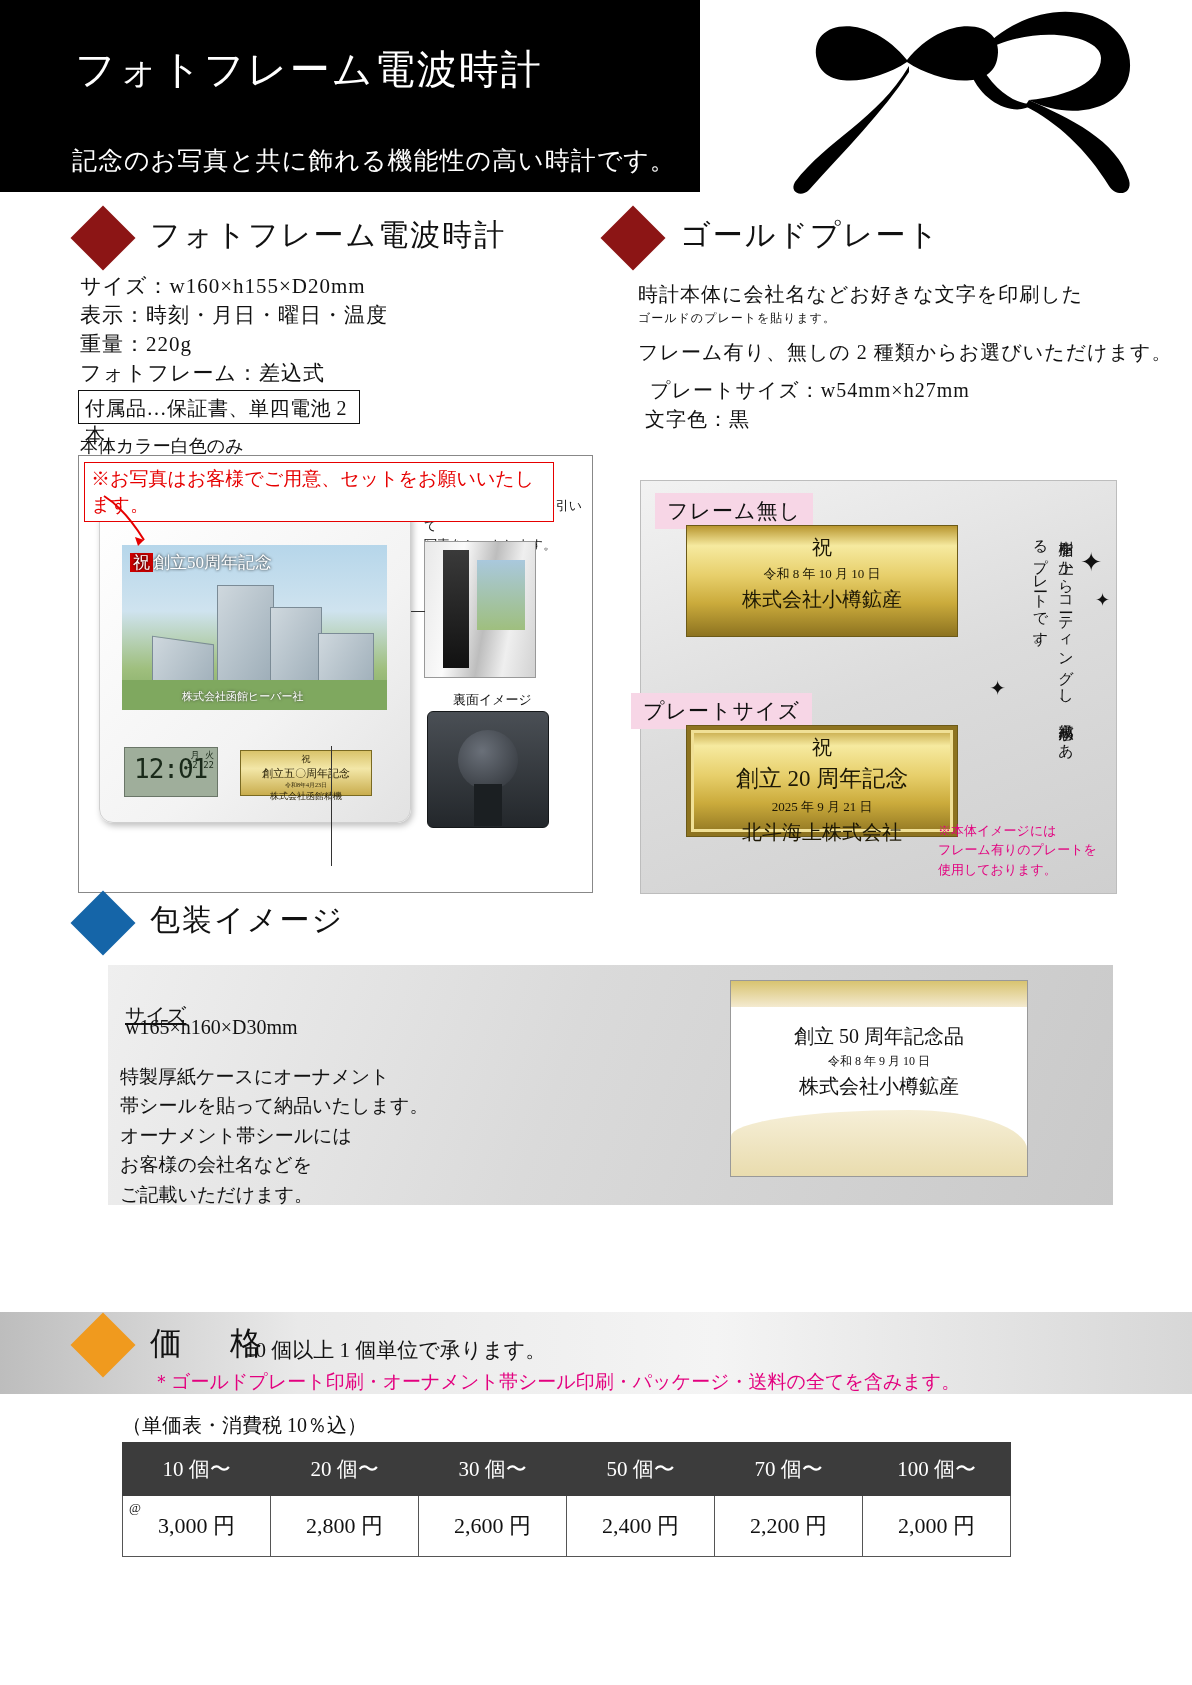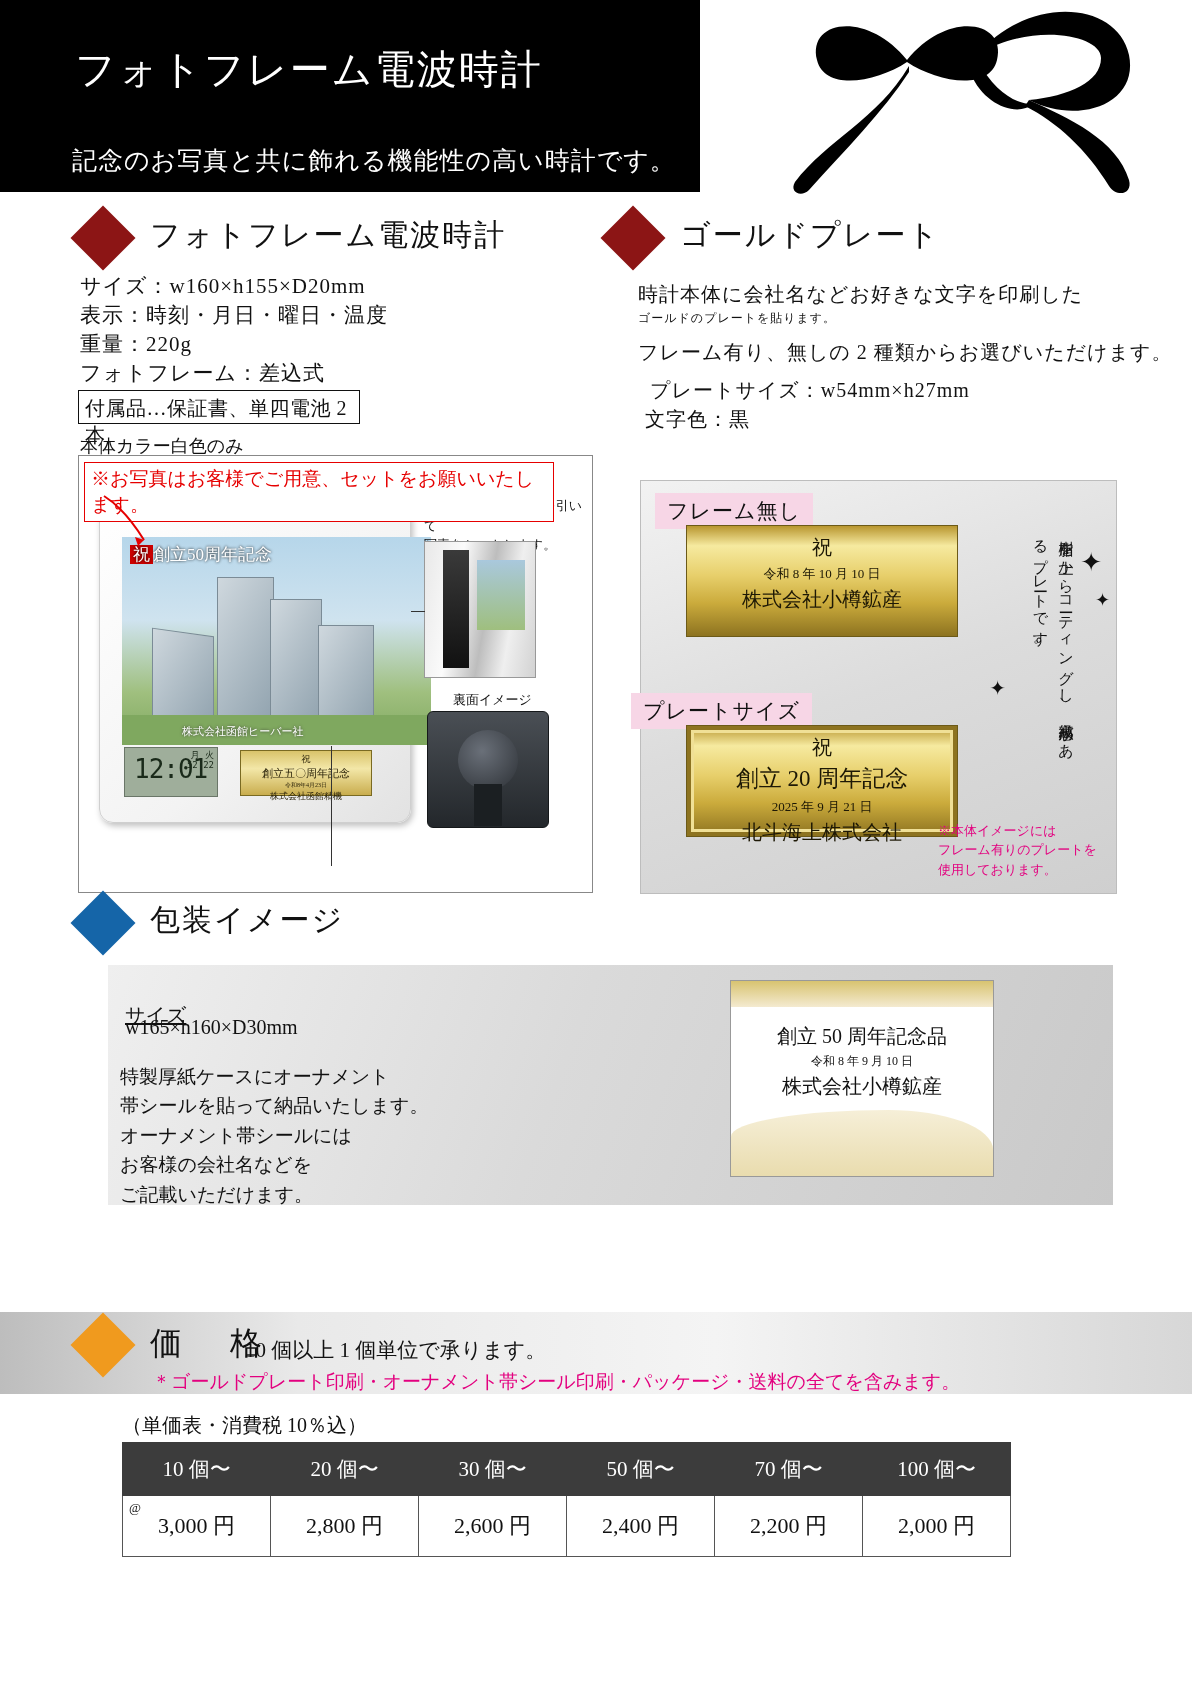--- a/index.html
+++ b/index.html
@@ -50,24 +50,23 @@
     box-sizing:border-box;background:#fff;
   }
   
   .clock-body{
     position:absolute;left:20px;top:50px;width:310px;height:315px;
     background:linear-gradient(135deg,#ffffff 0%,#f3f3f3 60%,#e2e2e2 100%);
     border:1px solid #cfcfcf;border-radius:14px;
     box-shadow:2px 3px 6px rgba(0,0,0,.25);
   }
   .clock-screen{
-    position:absolute;left:22px;top:30px;width:265px;height:208px;
+    position:absolute;left:22px;top:38px;width:265px;height:165px;
     background:linear-gradient(#b6d6ea,#cfe3ef 40%,#9fbf7e 75%,#7fa85f 100%);
     overflow:hidden;
-    padding-left:44px;
   }
   .bld{
     position:absolute;background:linear-gradient(120deg,#cfd8de,#8fa1ad);
     border:1px solid #7b8b96;
   }
   .sky-txt{
     position:absolute;left:8px;top:6px;font-size:17px;color:#fff;
     text-shadow:0 0 3px #000;
   }
   .sky-txt .iwai{background:#c00;color:#fff;padding:0 3px;}
@@ -148,21 +147,21 @@
   
   .pkg-panel{
     position:absolute;left:108px;top:965px;width:1005px;height:240px;
     background:linear-gradient(110deg,#efefef,#dadada 45%,#c9c9c9);
   }
   .pkg-size-label{position:absolute;left:125px;top:990px;font-size:20px;text-decoration:underline;margin-top:12px;}
   .pkg-size-val{position:absolute;left:125px;top:1016px;font-size:20px;}
   .pkg-text{position:absolute;left:120px;top:1062px;font-size:19px;line-height:1.55;}
   .obi-card{
     position:absolute;left:730px;top:980px;width:262px;height:195px;
-    background:#fff;border:1px solid #999;
+    background:#fff;border:1px solid #999;padding-left:34px;
   }
   .obi-card .goldband{
     position:absolute;left:0;top:0;width:100%;height:26px;
     background:linear-gradient(#d8c370,#f4ead0);
   }
   .obi-card .c1{position:absolute;left:0;right:0;top:42px;text-align:center;font-size:20px;}
   .obi-card .c2{position:absolute;left:0;right:0;top:72px;text-align:center;font-size:12px;}
   .obi-card .c3{position:absolute;left:0;right:0;top:92px;text-align:center;font-size:20px;}
   .obi-card .wave{
     position:absolute;left:0;bottom:0;width:100%;height:66px;

